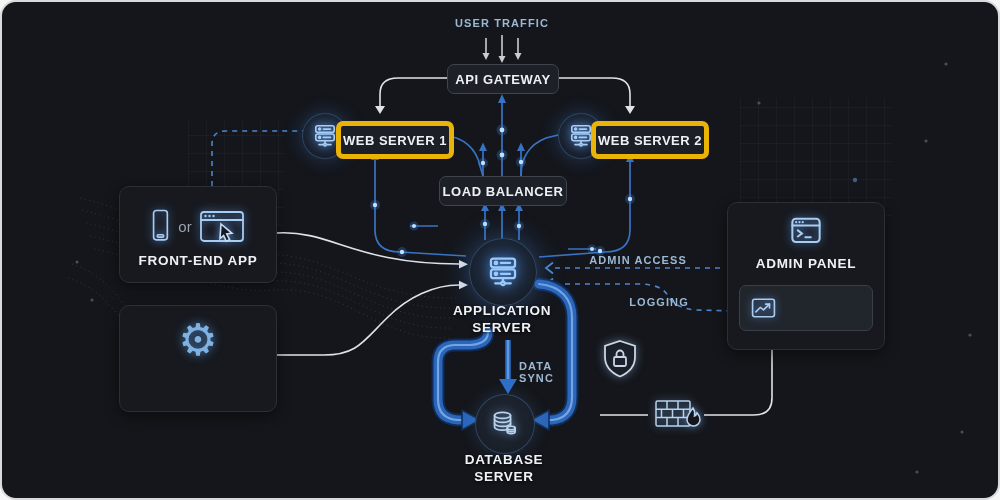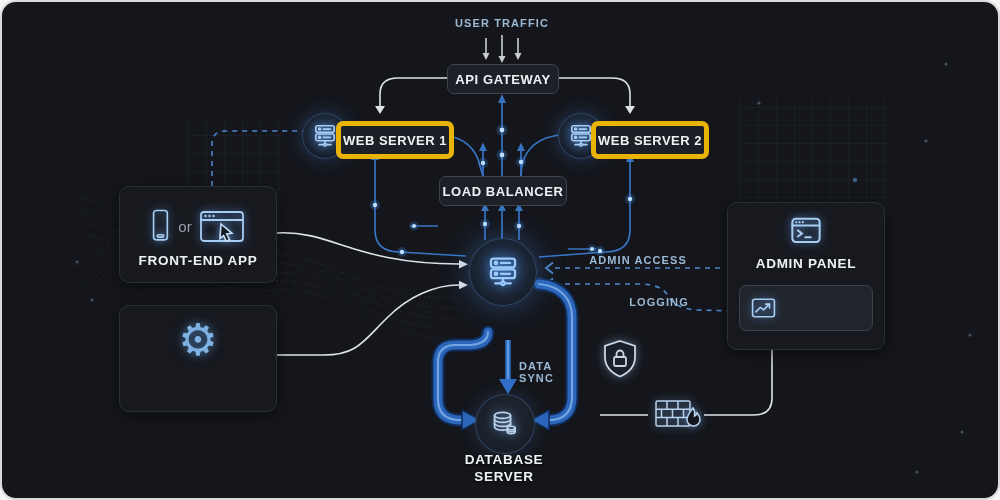--- a/index.html
+++ b/index.html
@@ -284,20 +284,21 @@
         <rect x="3.5" y="10.2" width="17" height="6.2" rx="1.8"></rect>
       <circle cx="7" cy="5.6" r="0.9" fill="#9ccafa"></circle>
         <path d="M10.5 5.6 H17"></path>
       <circle cx="7" cy="13.3" r="0.9" fill="#9ccafa"></circle>
         <path d="M10.5 13.3 H17"></path>
       <path d="M12 16.4 V18.6"></path>
         <circle cx="12" cy="20" r="1.2"></circle>
         <path d="M6.5 20 H10.4 M13.6 20 H17.5"></path>
     </svg>
   </div>
+  <div class="node node-label" style="left:425px;top:300px;width:150px;">APPLICATION SERVER</div>
 
   <div class="node card-box" style="left:725px;top:200px;width:158px;height:148px;padding:13px 10px 12px;box-sizing:border-box;">
     <svg class="glow-ic" width="34" height="30" viewBox="0 0 24 22" stroke="#a8cdf2" stroke-width="1.5" fill="none" stroke-linecap="round">
       <rect x="2" y="2" width="20" height="17" rx="2.5"></rect>
         <path d="M2 7 H22"></path>
       <circle cx="4.8" cy="4.5" r="0.8" fill="#a8cdf2" stroke="none"></circle>
         <circle cx="7.2" cy="4.5" r="0.8" fill="#a8cdf2" stroke="none"></circle>
       <circle cx="9.6" cy="4.5" r="0.8" fill="#a8cdf2" stroke="none"></circle>
       <path d="M6 10.5 L9 12.8 L6 15"></path>
         <path d="M11.5 15.6 H15.5"></path>

